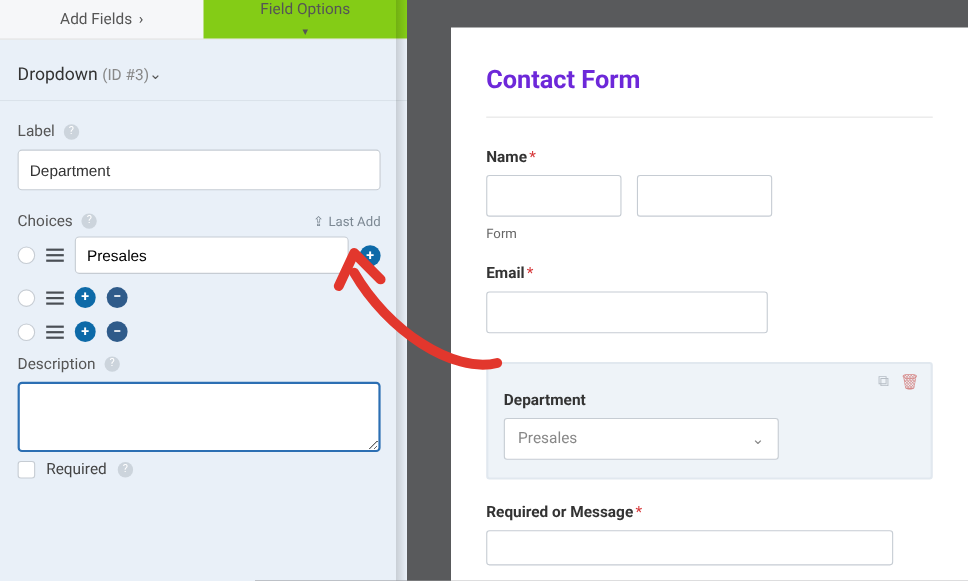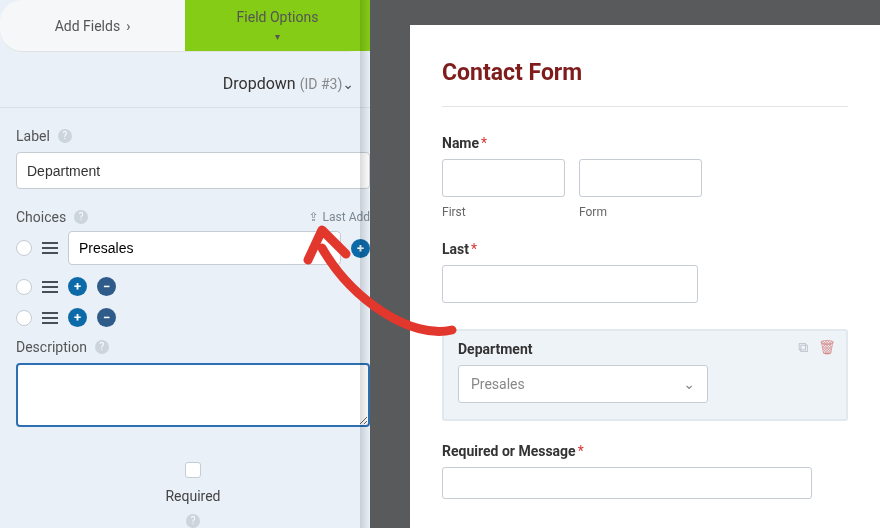--- a/index.html
+++ b/index.html
@@ -17,52 +17,51 @@
   
   .left-panel {
     position: absolute;
     left: 0; top: 0;
     width: 370px;
     height: 528px;
     background: #e9f0f8;
   }
   .tabs {
     display: flex;
-    height: 52px;
+    height: 36px;
     background: #f6f7f9;
     border-bottom: 1px solid #e1e1e1;
-    border-radius: 22px;
   }
   .tab {
     flex: 1;
     display: flex;
     align-items: center;
     justify-content: center;
     font-size: 14px;
     color: #555;
     gap: 6px;
   }
   .tab.active {
     background: #84cc16;
     flex-direction: column;
   }
   .section-header {
     display: flex;
     align-items: center;
-    justify-content: flex-end;
+    justify-content: flex-start;
     padding: 22px 16px 14px 16px;
     color: #333;
     border-bottom: 1px solid #d9e0e8;
   }
   .section-title { font-size: 16px; font-weight: 400; }
   .section-title .id { color: #888; font-size: 14px; font-weight: 400; }
   .section-caret { color: #555; }
 
   .panel-body {
-    padding: 10px 0 0 16px;
+    padding: 10px 24px 0 16px;
     background: #e9f0f8;
   }
   .fld-label {
     display: flex;
     align-items: center;
     gap: 8px;
     font-size: 14px;
     color: #555;
     margin-top: 10px;
     margin-bottom: 8px;
@@ -156,22 +155,21 @@
     border: 2px solid #2c6fb3;
     border-radius: 4px;
     background: #fff;
     resize: both;
   }
 
   .required-row {
     display: flex;
     align-items: center;
     gap: 10px;
-    margin-top: 32px;
-    flex-direction: column;
+    margin-top: 4px;
   }
   .checkbox {
     width: 16px; height: 16px;
     border: 1px solid #c6ccd3;
     border-radius: 3px;
     background: #fff;
   }
 
   .left-edge {
     position: absolute;
@@ -188,33 +186,34 @@
     left: 410px;
     top: 25px;
     width: 470px;
     height: 520px;
     background: #fff;
     padding: 34px 32px 0 32px;
   }
   .preview h1 {
     font-size: 23px;
     font-weight: 700;
-    color: #7f1d1d;
+    color: #6d28d9;
     margin-bottom: 20px;
   }
   .hr {
     border: none;
     border-top: 1px solid #e4e4e4;
     margin-bottom: 28px;
   }
   .plabel {
     font-size: 14px;
     font-weight: 700;
     color: #333;
     margin-bottom: 8px;
+    margin-top: 15px;
   }
   .req { color: #d63638; font-weight: 400; margin-left: 2px; }
   .name-row {
     display: flex;
     gap: 14px;
     margin-bottom: 4px;
   }
   .p-input {
     height: 38px;
     border: 1px solid #c6ccd3;
@@ -381,30 +380,27 @@
   <div class="name-row">
     <div class="sub-col">
       <div class="p-input" style="width:123px;"></div>
     </div>
     <div class="sub-col">
       <div class="p-input" style="width:123px;"></div>
     </div>
   </div>
   <div class="sub-row">
     <div class="sub-col">
-        <div class="sublabel">First</div>
-      </div>
-    <div class="sub-col">
         <div class="sublabel">Form</div>
       </div>
   </div>
 
   <div class="email-block">
     <div class="plabel">
-      <span>Last</span><span class="req">*</span>
+      <span>Email</span><span class="req">*</span>
     </div>
     <div class="p-input full"></div>
   </div>
 
   <div class="dept-block">
     <div class="dept-actions">
       <span>⧉</span>
       <span class="trash">🗑</span>
     </div>
     <div class="plabel" style="font-weight:700;">Department</div>

